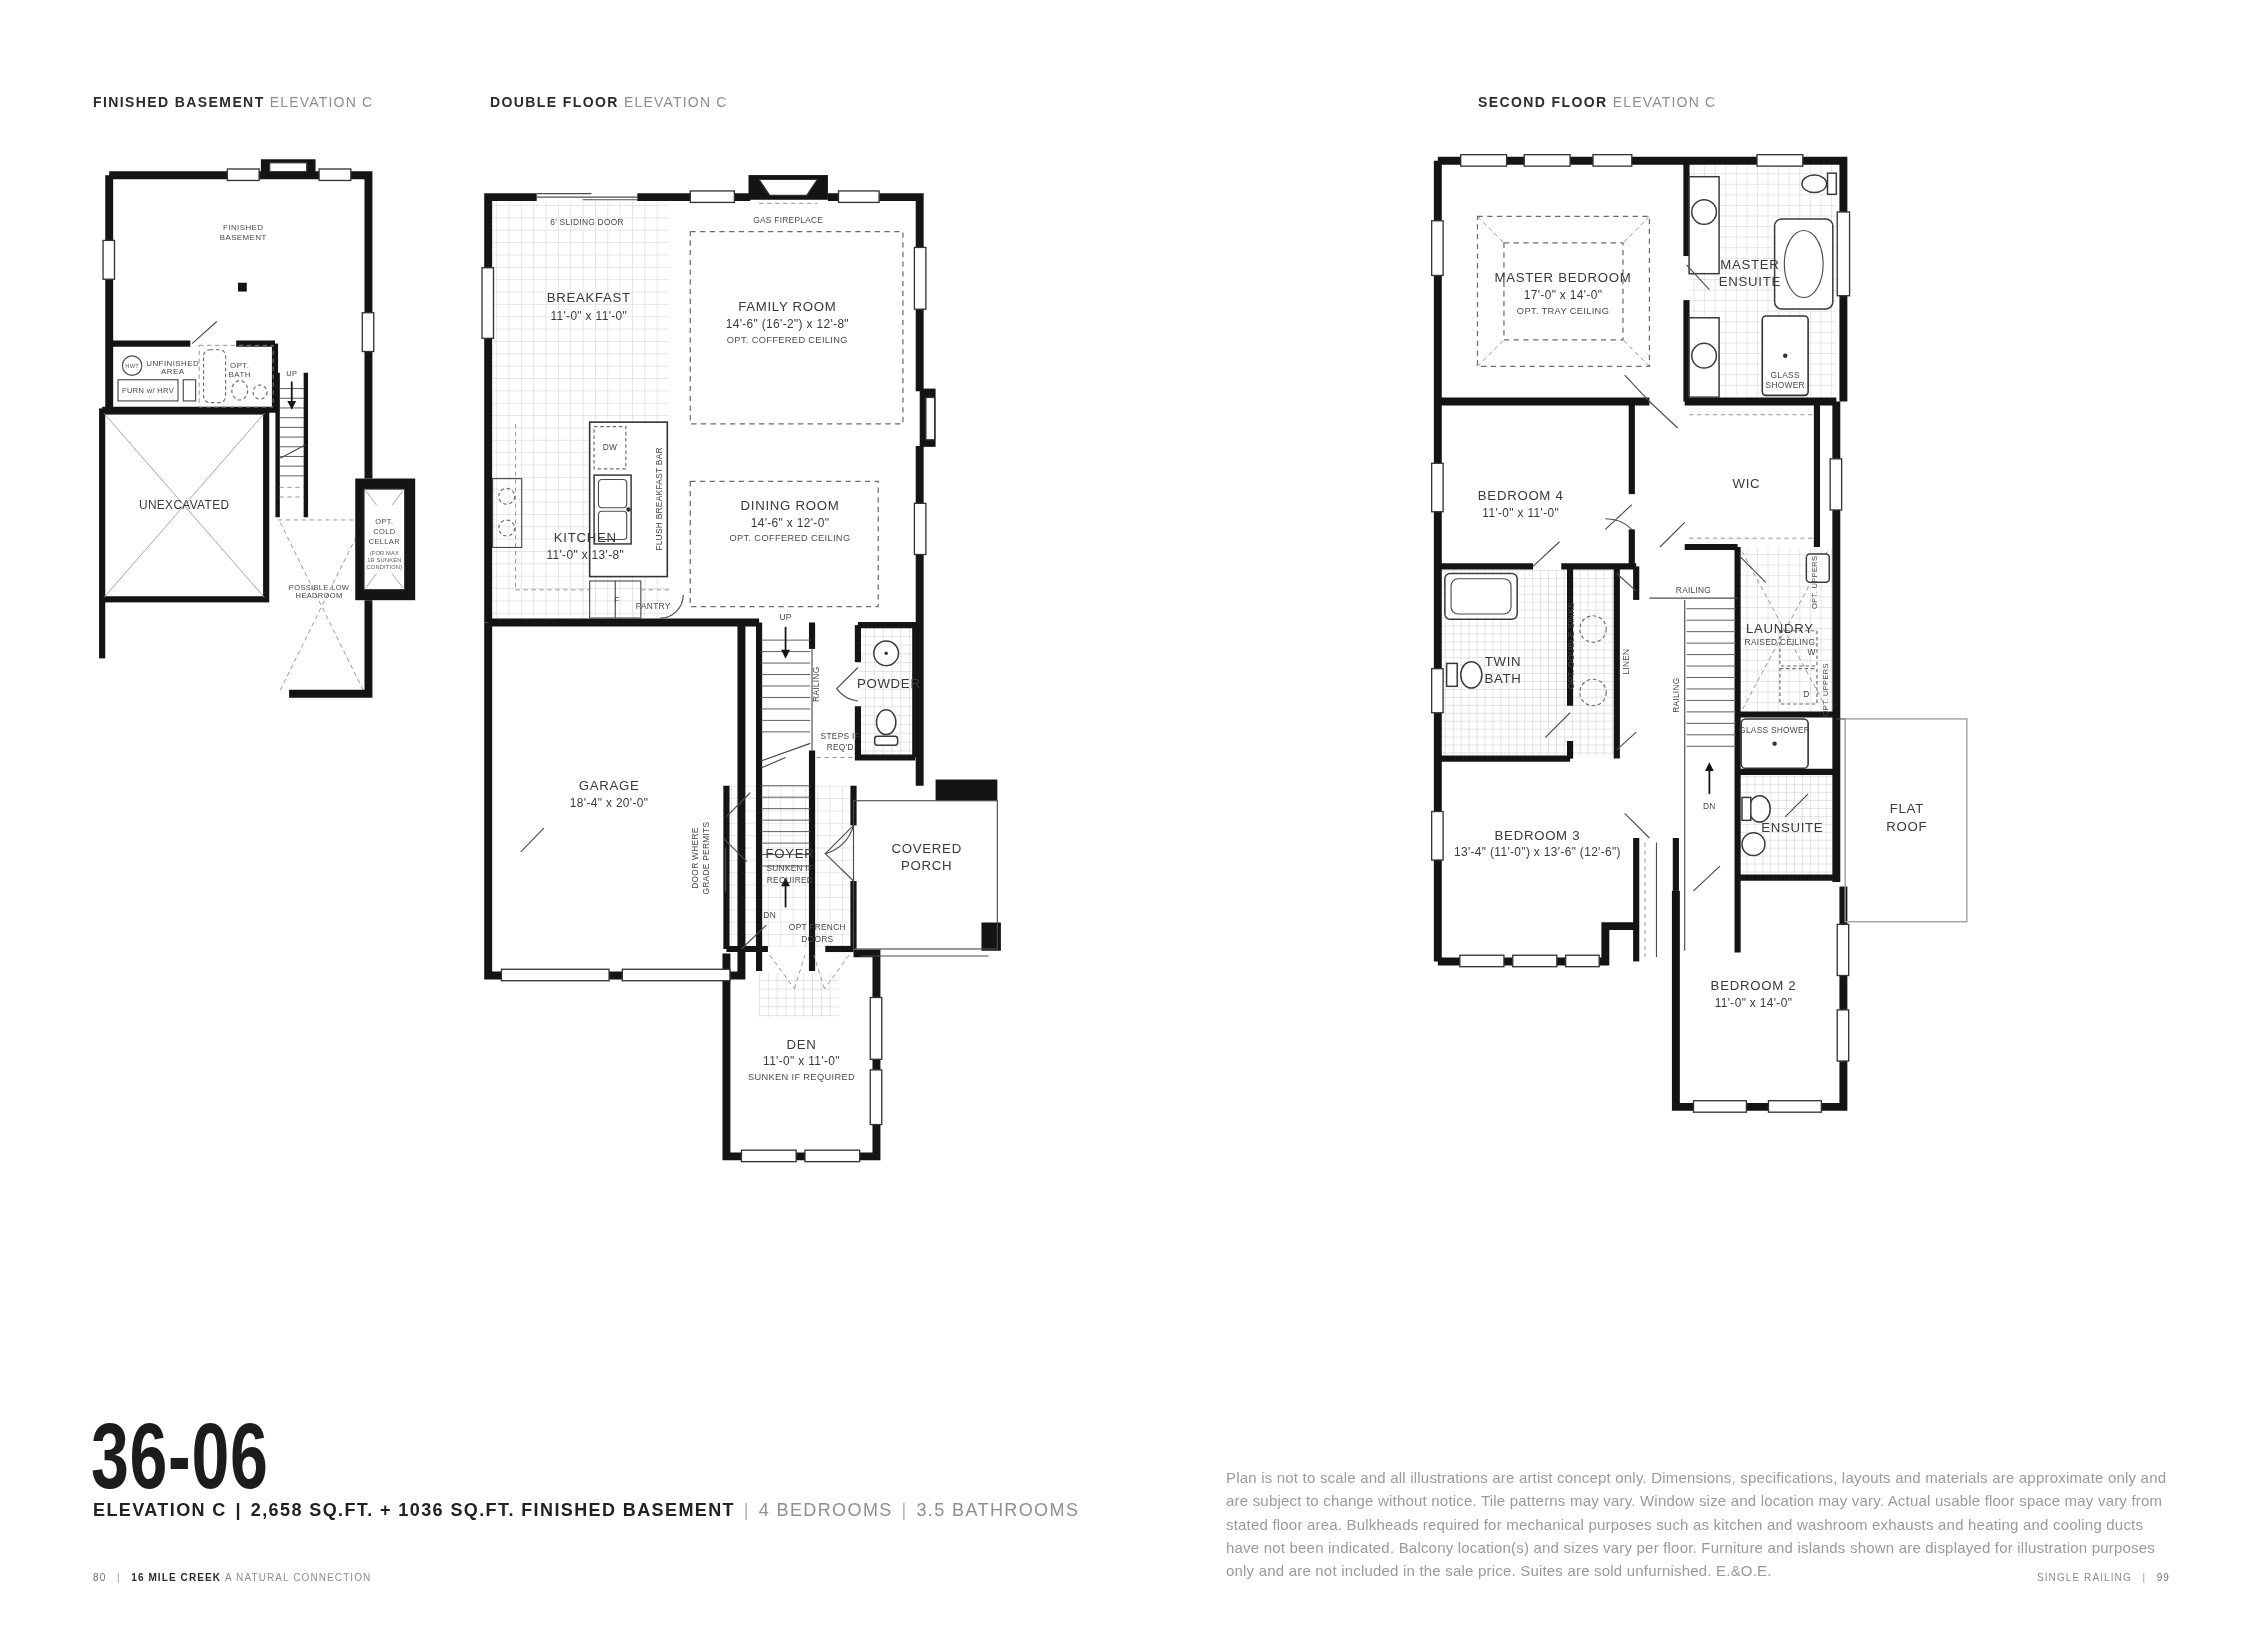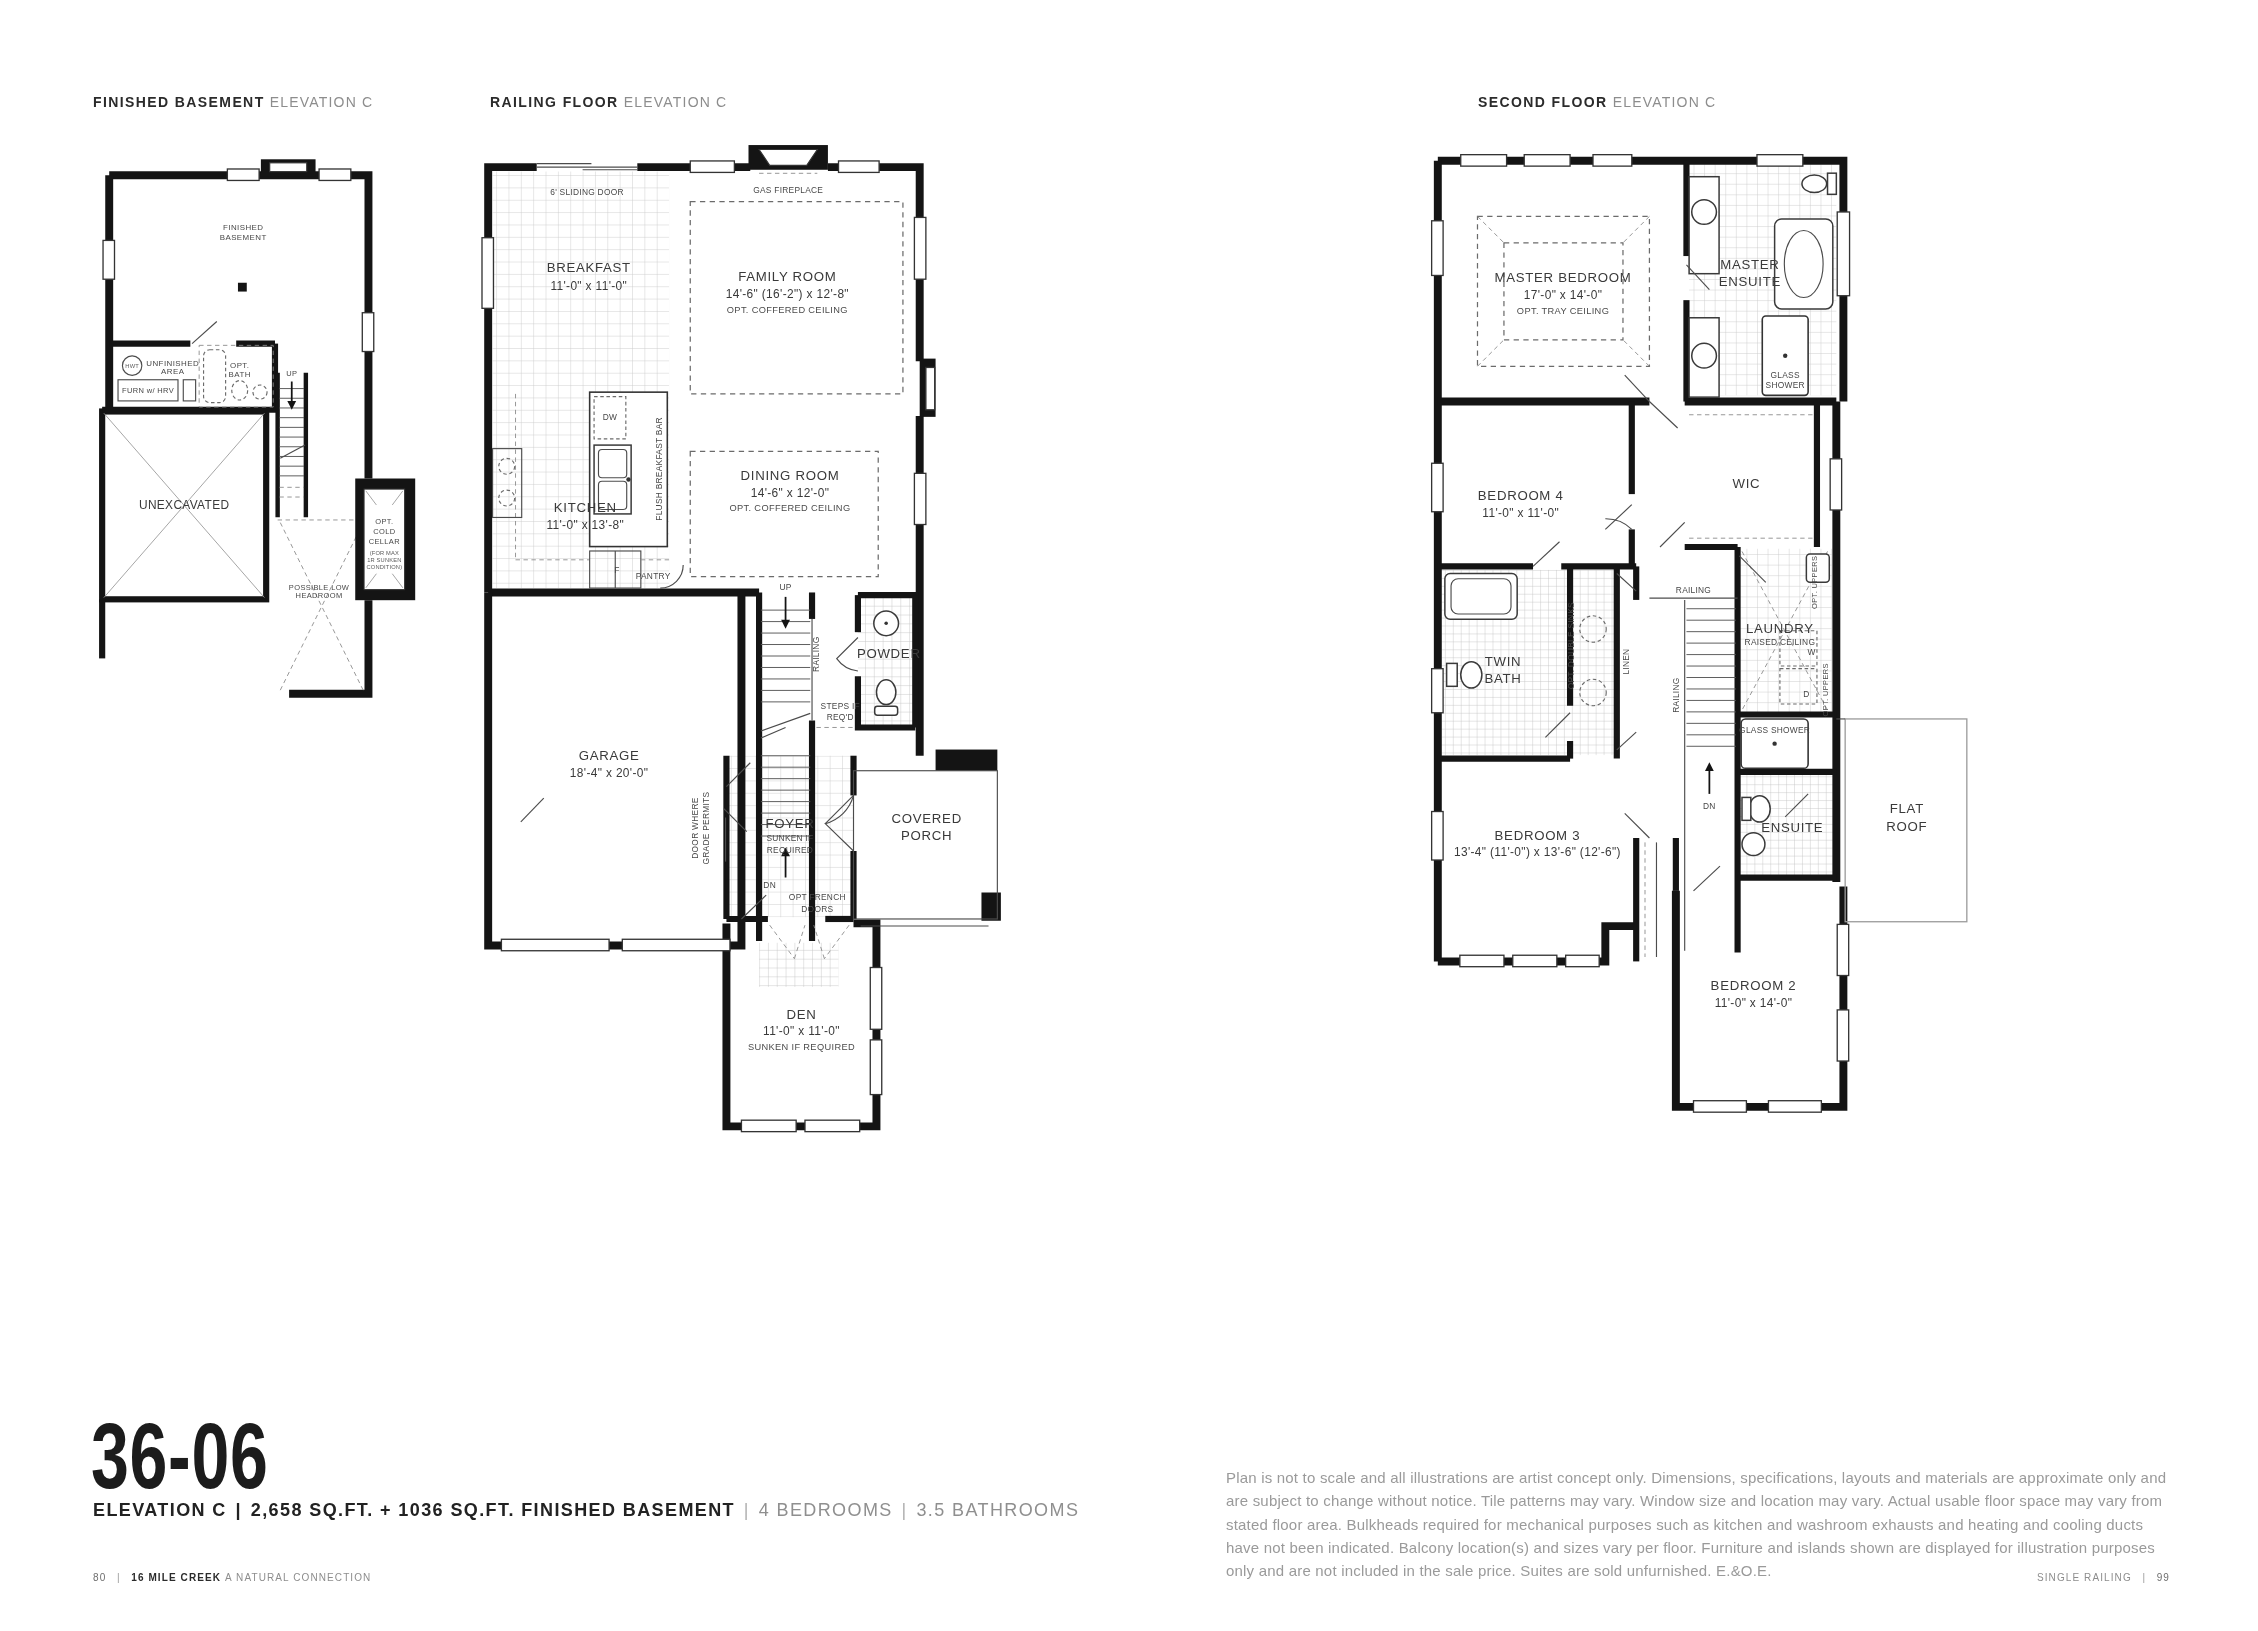--- a/index.html
+++ b/index.html
@@ -46,21 +46,21 @@
   .t-s8{font-size:8.5px;letter-spacing:.4px;text-anchor:middle;fill:#474747;}
   .t-s6{font-size:6.5px;letter-spacing:.2px;text-anchor:middle;fill:#5a5a5a;}
 </style>
 </head>
 <body>
 
 <div class="abs plan-header" style="left:93px;top:94px;">
   <b>FINISHED BASEMENT</b>&nbsp;<span>ELEVATION C</span>
 </div>
 <div class="abs plan-header" style="left:490px;top:94px;">
-  <b>RAILING FLOOR</b>&nbsp;<span>ELEVATION C</span>
+  <b>DOUBLE FLOOR</b>&nbsp;<span>ELEVATION C</span>
 </div>
 <div class="abs plan-header" style="left:1435px;top:94px;margin-left:43px;">
   <b>SECOND FLOOR</b>&nbsp;<span>ELEVATION C</span>
 </div>
 
 <div class="abs" style="left:88px;top:154px;">
 <svg width="344" height="582" viewBox="0 0 390 660">
 
   <g>
     <path class="w9" d="M24,24 H318 V368"></path>
@@ -161,21 +161,21 @@
     <text class="t-s8" x="336" y="442">CELLAR</text>
     <text class="t-s6" x="336" y="455">(FOR MAX</text>
     <text class="t-s6" x="336" y="463">1R SUNKEN</text>
     <text class="t-s6" x="336" y="471">CONDITION)</text>
     <text class="t-s8" x="262" y="494">POSSIBLE LOW</text>
     <text class="t-s8" x="262" y="504">HEADROOM</text>
   </g>
 </svg>
 </div>
 
-<div class="abs" style="left:459px;top:138px;">
+<div class="abs" style="left:459px;top:168px;">
 <svg width="609" height="1006" viewBox="0 0 690 1140">
   <defs>
     <pattern id="gt14" width="14" height="14" patternUnits="userSpaceOnUse">
       <path d="M14 0 H0 V14" fill="none" stroke="#c9c9c9" stroke-width="1"></path>
     </pattern>
     <pattern id="gt10" width="10" height="10" patternUnits="userSpaceOnUse">
       <path d="M10 0 H0 V10" fill="none" stroke="#c4c4c4" stroke-width="1"></path>
     </pattern>
   </defs>
 

